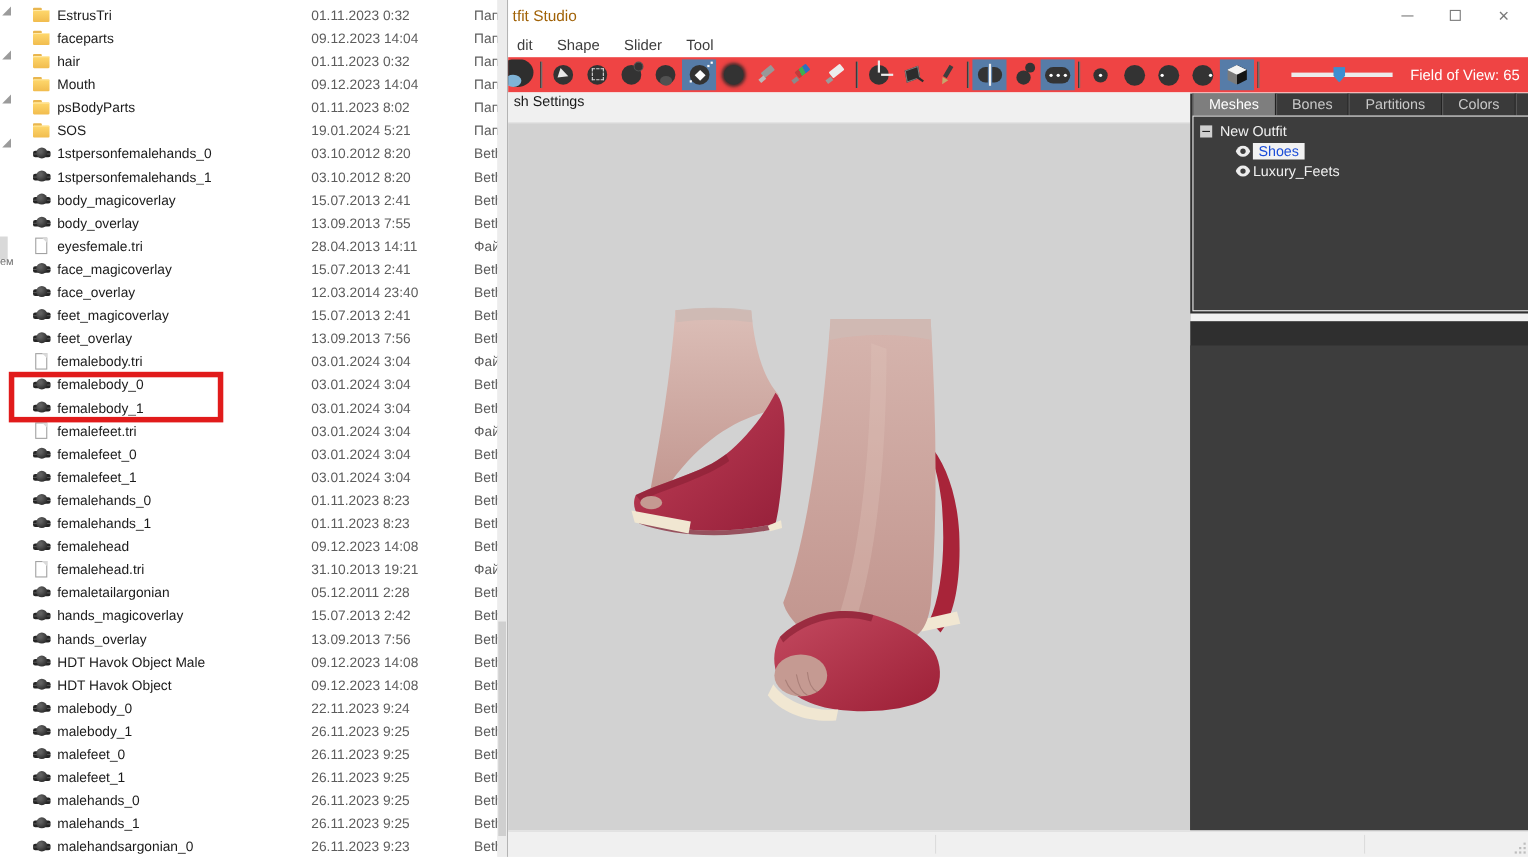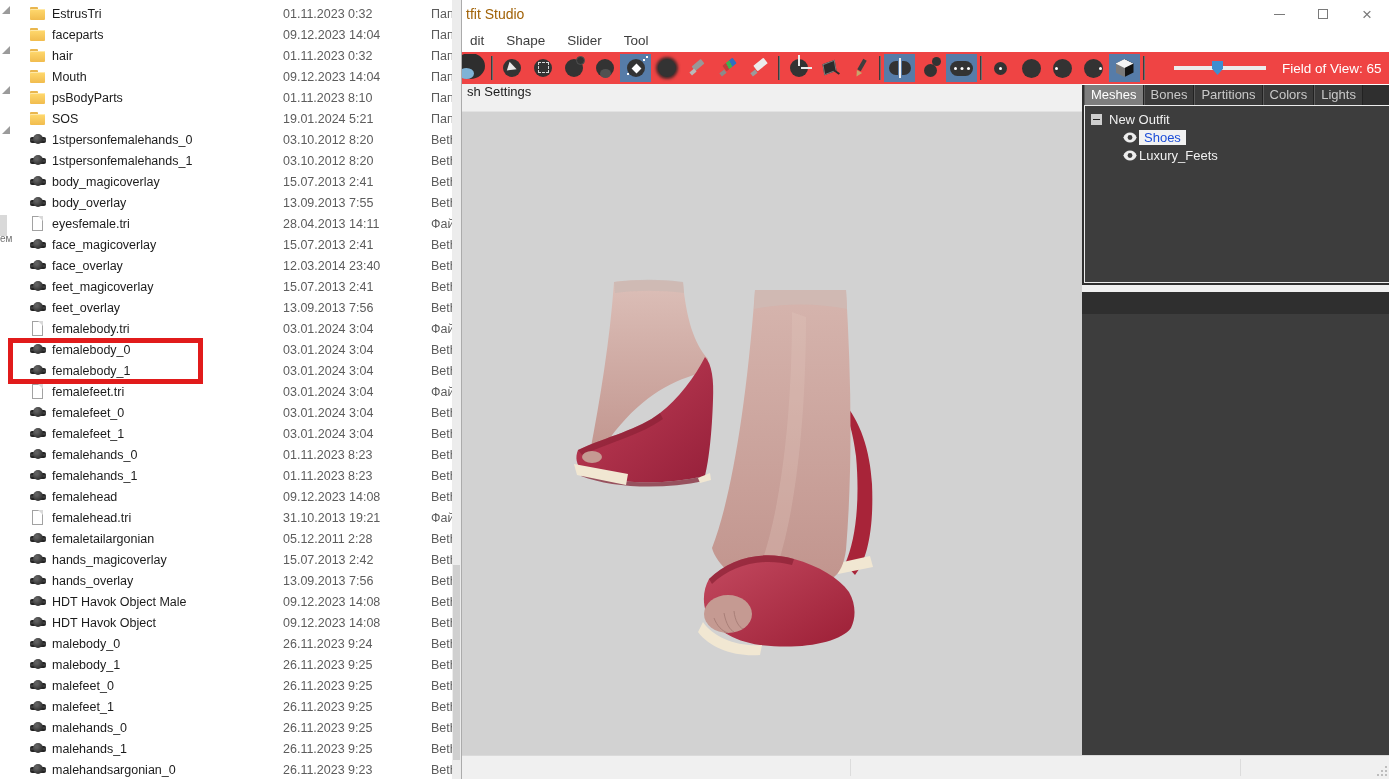--- a/index.html
+++ b/index.html
@@ -97,21 +97,21 @@
   .fovthumb{position:absolute;left:38px;top:-5px;width:11px;height:14px;background:#3e8ed0;clip-path:polygon(0 0,100% 0,100% 55%,50% 100%,0 55%)}
   .fovlabel{margin-left:16px;font-size:13.5px;color:#fff}
 
   
   .brushbar{position:absolute;left:0;top:84px;width:620px;height:28px;background:#f0f0f0;border-bottom:1px solid #e2e2e2;display:flex;padding-left:5px;font-size:13px;color:#1a1a1a}
   .viewport{position:absolute;left:0;top:112px;width:620px;height:643px;background:#d2d2d2;overflow:hidden}
 
   
   .rpanel{position:absolute;left:620px;top:85px;width:308px;height:670px;background:#2f2f2f}
   .tabs{height:20px;display:flex}
-  .tab{padding:0 6px;font-size:13px;line-height:20px;background:#3a3a3a;color:#c9c9c9;border-left:1px solid #5a5a5a;border-right:1px solid #222}
+  .tab{padding:0 14px;font-size:13px;line-height:20px;background:#3a3a3a;color:#c9c9c9;border-left:1px solid #5a5a5a;border-right:1px solid #222}
   .tab:first-child{margin-left:2px}
   .tab.active{background:#7e7e7e;color:#fff}
   .meshpanel{position:absolute;left:2px;top:20px;width:327px;height:178px;background:#3d3d3d;border:1px solid #ececec;overflow:hidden}
   .troot{display:flex;align-items:center;height:18px;margin-top:4px;padding-left:6px;color:#f0f0f0;font-size:13px}
   .collapse{position:relative;width:11px;height:11px;background:#cfcfcf;margin-right:7px;flex:none}
   .collapse::after{content:"";position:absolute;left:2px;top:5px;width:7px;height:1px;background:#222}
   .titem{display:flex;align-items:center;height:18px;padding-left:38px;color:#f0f0f0;font-size:13px}
   .eye{width:14px;height:11px;margin-right:2px;flex:none;display:flex}
   .titem .lbl.selected{background:#f2f2f2;color:#1d4ed8;padding:0 5px}
   .splitter{position:absolute;left:0;top:200px;width:308px;height:7px;background:#f0f0f0}
@@ -161,21 +161,21 @@
         </div>
         <div class="row">
           <span class="fi folder"></span>
           <span class="fname">Mouth</span>
           <span class="fdate">09.12.2023 14:04</span>
           <span class="ftype">Пап</span>
         </div>
         <div class="row">
           <span class="fi folder"></span>
           <span class="fname">psBodyParts</span>
-          <span class="fdate">01.11.2023 8:10</span>
+          <span class="fdate">01.11.2023 8:02</span>
           <span class="ftype">Пап</span>
         </div>
         <div class="row">
           <span class="fi folder"></span>
           <span class="fname">SOS</span>
           <span class="fdate">19.01.2024 5:21</span>
           <span class="ftype">Пап</span>
         </div>
         <div class="row">
           <span class="fi mesh"></span>
@@ -317,21 +317,21 @@
         </div>
         <div class="row">
           <span class="fi mesh"></span>
           <span class="fname">HDT Havok Object</span>
           <span class="fdate">09.12.2023 14:08</span>
           <span class="ftype">Beth</span>
         </div>
         <div class="row">
           <span class="fi mesh"></span>
           <span class="fname">malebody_0</span>
-          <span class="fdate">26.11.2023 9:24</span>
+          <span class="fdate">22.11.2023 9:24</span>
           <span class="ftype">Beth</span>
         </div>
         <div class="row">
           <span class="fi mesh"></span>
           <span class="fname">malebody_1</span>
           <span class="fdate">26.11.2023 9:25</span>
           <span class="ftype">Beth</span>
         </div>
         <div class="row">
           <span class="fi mesh"></span>

